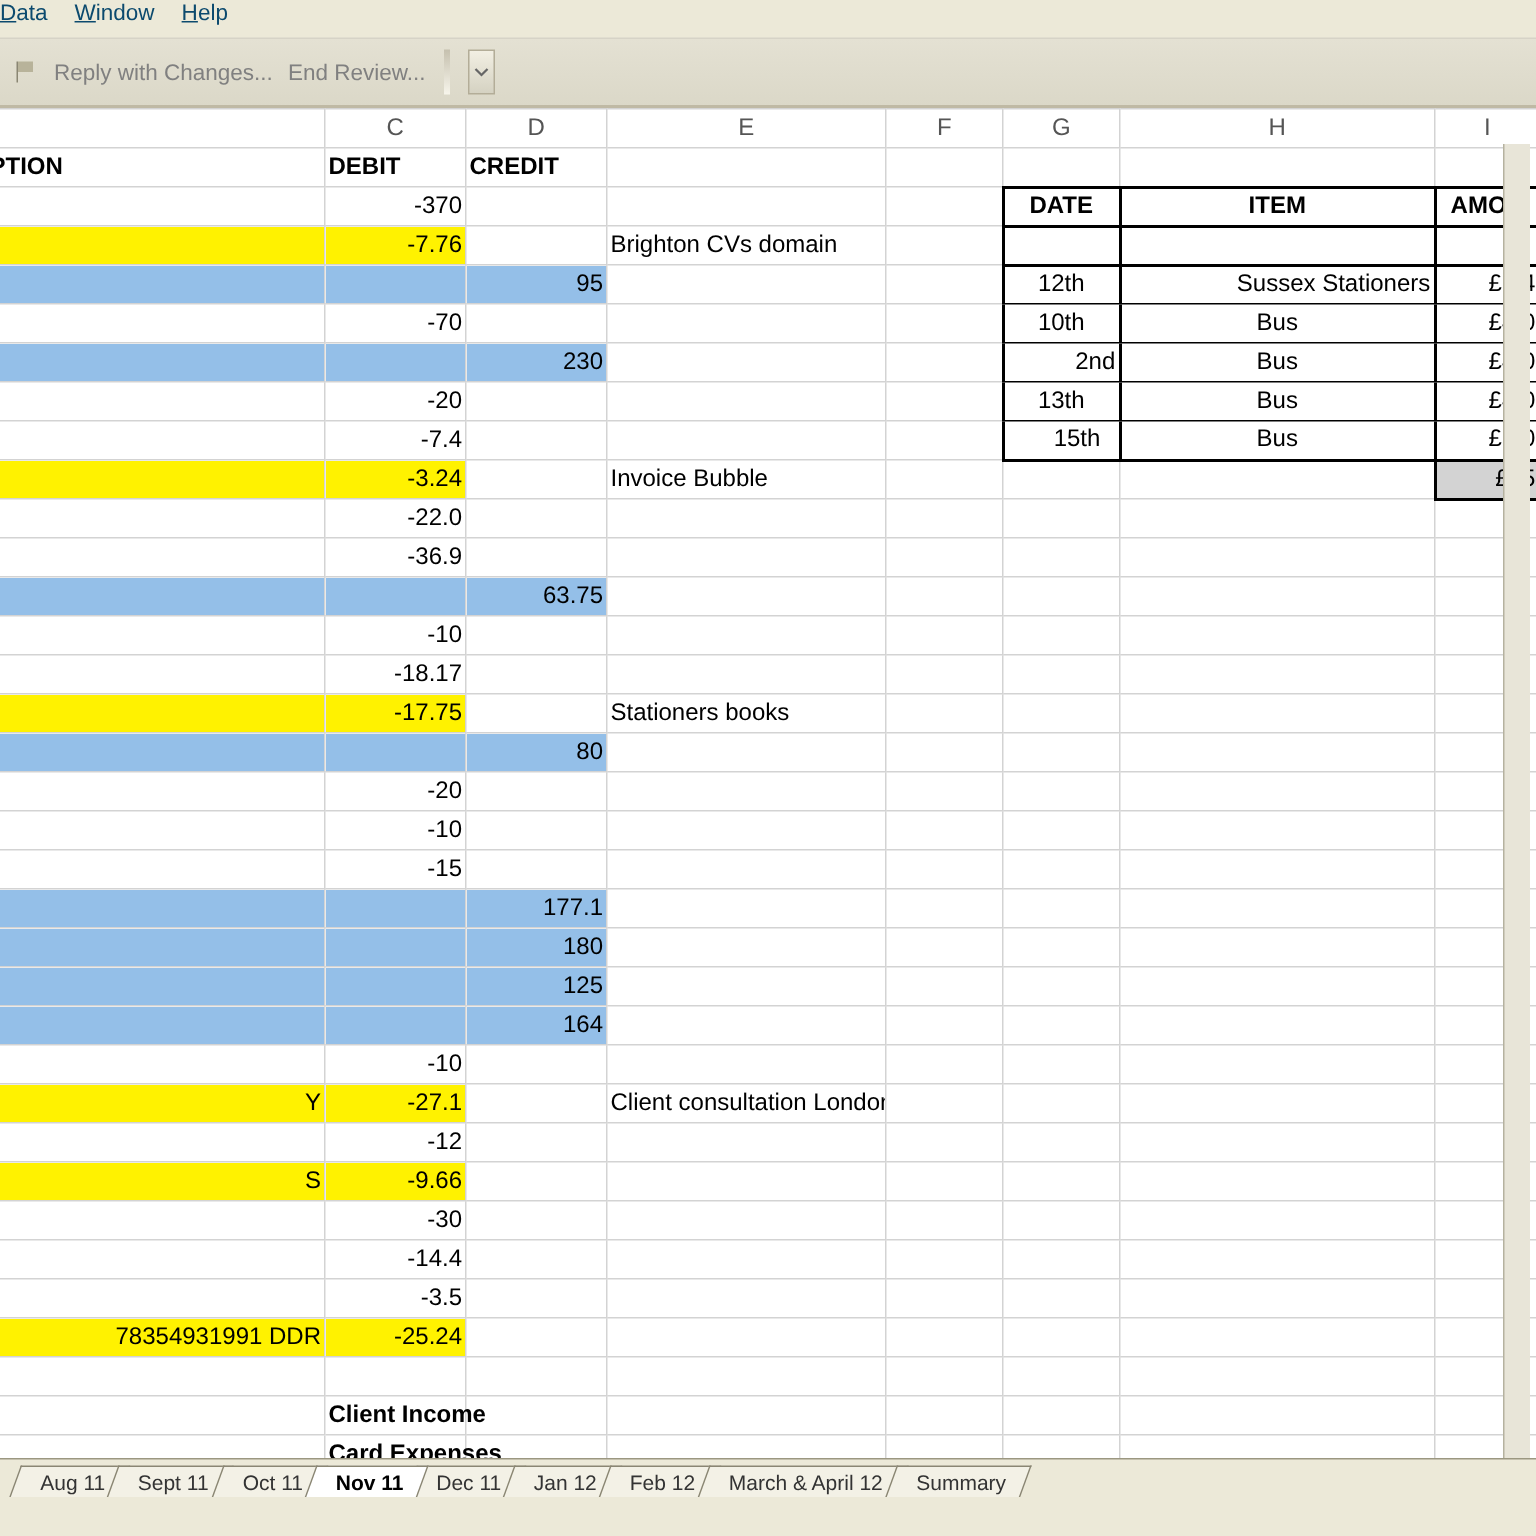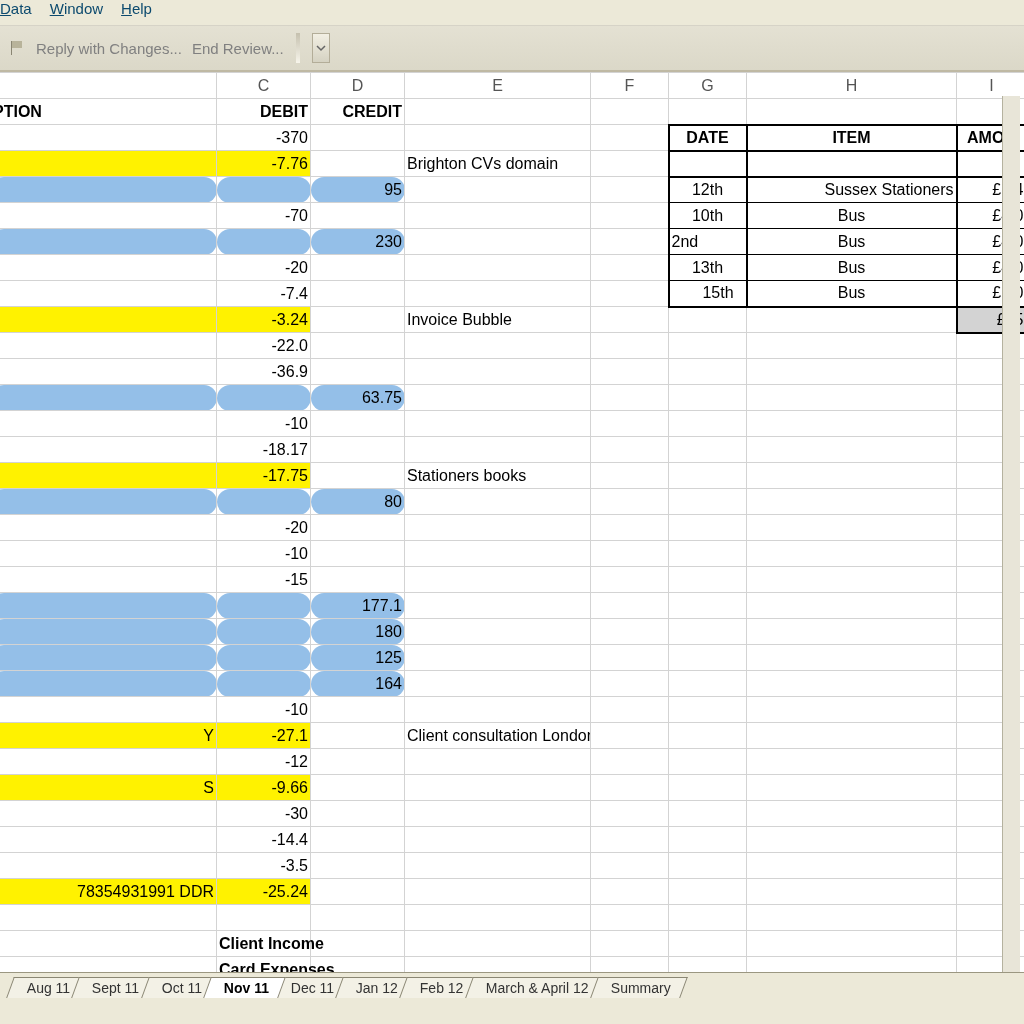--- a/index.html
+++ b/index.html
@@ -9,25 +9,25 @@
   .toolbar { height: 46px; background: linear-gradient(#e4e1d3, #dbd8c8); display: flex; align-items: center; padding: 0 8px; gap: 10px; border-bottom: 2px solid #bfb9a4; color: #808080; font-size: 15px; }
   .toolbar .flag { width: 18px; height: 18px; display: inline-block; position: relative; }
   .toolbar .sep { width: 4px; height: 30px; background: linear-gradient(#c5c0ae,#f7f5eb); margin: 0 2px; }
   .toolbar .drop { width: 18px; height: 30px; border: 1px solid #b3ad98; background: linear-gradient(#f2efe3,#d5d2c2); display: flex; align-items: center; justify-content: center; }
   .toolbar .drop svg { width: 10px; height: 10px; }
 
   .sheet-area { background: #fff; height: 926px; overflow: hidden; position: relative; }
   table.grid { border-collapse: collapse; table-layout: fixed; width: 1035px; margin-left: -10px; }
   table.grid td, table.grid th { border: 1px solid #d3d3d3; height: 26px; font-size: 16px; padding: 0 2px; vertical-align: middle; overflow: hidden; white-space: nowrap; background: #fff; }
   .colhdr td { background: #f0efe7; text-align: center; font-weight: normal; color: #555; border-bottom: 1px solid #b5b29f; border-top: 1px solid #bfbca9; }
-  .hdr { font-weight: bold; text-align: right; color: #000; }
+  .hdr { font-weight: bold; text-align: left; color: #000; }
   .hdr.left { text-align: left; }
   .right { text-align: right; padding-right: 4px; }
   .yellow { background: #fff200 !important; }
-  .blue { background: #94bfe8 !important; border-radius: 13px; }
+  .blue { background: #94bfe8 !important; }
   .greyfill { background: #d3d3d3 !important; }
   .bold { font-weight: bold; }
 
   .tabs { position: absolute; bottom: 0; left: 0; right: 0; height: 26px; background: #ece9d8; display: flex; align-items: flex-end; padding-left: 10px; border-top: 1px solid #9b9781; }
   .tab { position: relative; font-size: 14px; color: #000; background: #fff; padding: 2px 12px 2px 16px; margin-right: -8px; border: 1px solid #8a8673; border-bottom: none; transform: skewX(-20deg); }
   .tab span { display: inline-block; transform: skewX(20deg); }
   .tab.inactive { background: #f3f1e6; color: #333; z-index: 1; }
   .tab.active { background: #fff; font-weight: bold; z-index: 5; border-top: 1px solid #8a8673; }
   .scroll-r { position: absolute; right: 4px; bottom: 26px; width: 18px; top: 24px; background: #e8e5d8; border-left: 1px solid #b5b29f; }
 
@@ -128,21 +128,21 @@
           <td style="text-align: center; border-width: 1px 1px 1px 2px; border-style: solid; border-color: rgb(0, 0, 0); border-image: initial;">10th</td>
           <td style="text-align: center; border-width: 1px 1px 1px 2px; border-style: solid; border-color: rgb(0, 0, 0); border-image: initial;">Bus</td>
           <td style="text-align: right; padding-right: 2px; border-width: 1px 2px; border-style: solid; border-color: rgb(0, 0, 0); border-image: initial;">£4.0</td>
         </tr>
         <tr>
           <td class="blue"></td>
           <td class="right blue"></td>
           <td class="right blue">230</td>
           <td></td>
           <td></td>
-          <td style="text-align: left; border-width: 1px 1px 1px 2px; border-style: solid; border-color: rgb(0, 0, 0); border-image: initial;">2nd</td>
+          <td style="text-align: right; border-width: 1px 1px 1px 2px; border-style: solid; border-color: rgb(0, 0, 0); border-image: initial;">2nd</td>
           <td style="text-align: center; border-width: 1px 1px 1px 2px; border-style: solid; border-color: rgb(0, 0, 0); border-image: initial;">Bus</td>
           <td style="text-align: right; padding-right: 2px; border-width: 1px 2px; border-style: solid; border-color: rgb(0, 0, 0); border-image: initial;">£4.0</td>
         </tr>
         <tr>
           <td></td>
           <td class="right">-20</td>
           <td class="right"></td>
           <td></td>
           <td></td>
           <td style="text-align: center; border-width: 1px 1px 1px 2px; border-style: solid; border-color: rgb(0, 0, 0); border-image: initial;">13th</td>

